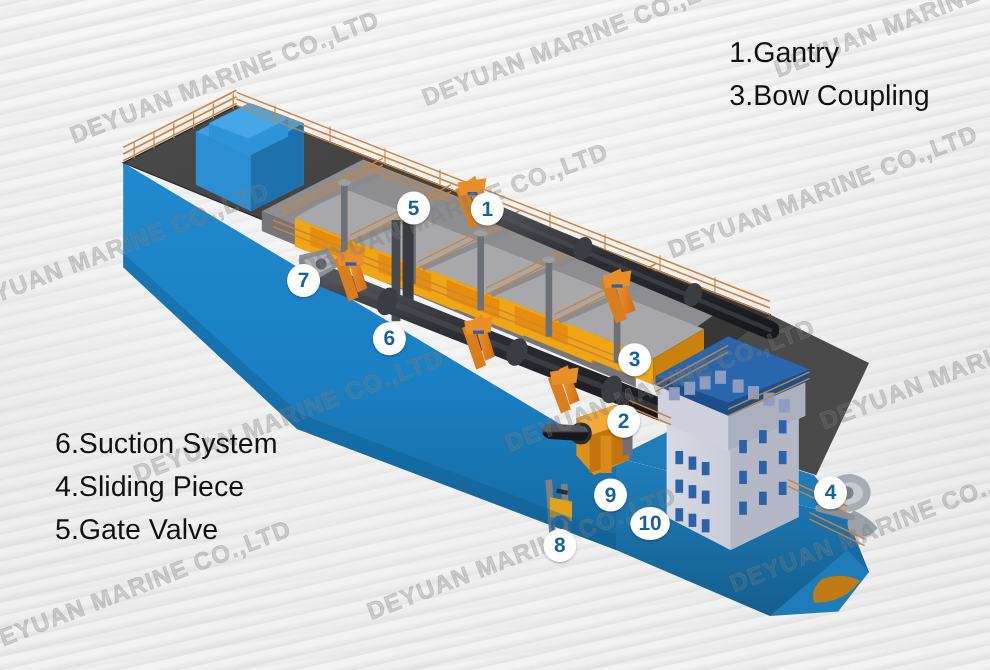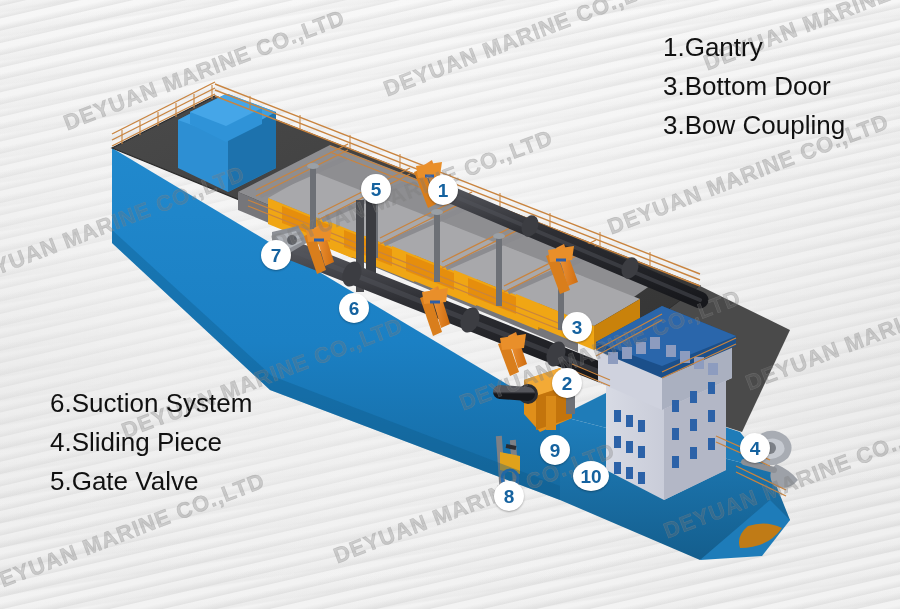--- a/index.html
+++ b/index.html
@@ -410,21 +410,20 @@
       <div class="badge s" style="left: 361px; top: 174px;">5</div>
       <div class="badge s" style="left: 339px; top: 293px;">6</div>
       <div class="badge s" style="left: 261px; top: 240px;">7</div>
       <div class="badge s" style="left: 494px; top: 481px;">8</div>
       <div class="badge s" style="left: 540px; top: 435px;">9</div>
       <div class="badge w" style="left: 573px; top: 435px;">10</div>
     </div>
 
   <div class="legend" id="legend-top">
     <div class="legend-row">1.Gantry</div>
-    <div class="legend-row">3.Bottom Door</div>
     <div class="legend-row">3.Bow Coupling</div>
   </div>
 
   <div class="legend" id="legend-bottom">
     <div class="legend-row">6.Suction System</div>
     <div class="legend-row">4.Sliding Piece</div>
     <div class="legend-row">5.Gate Valve</div>
   </div>
 
 </div>

